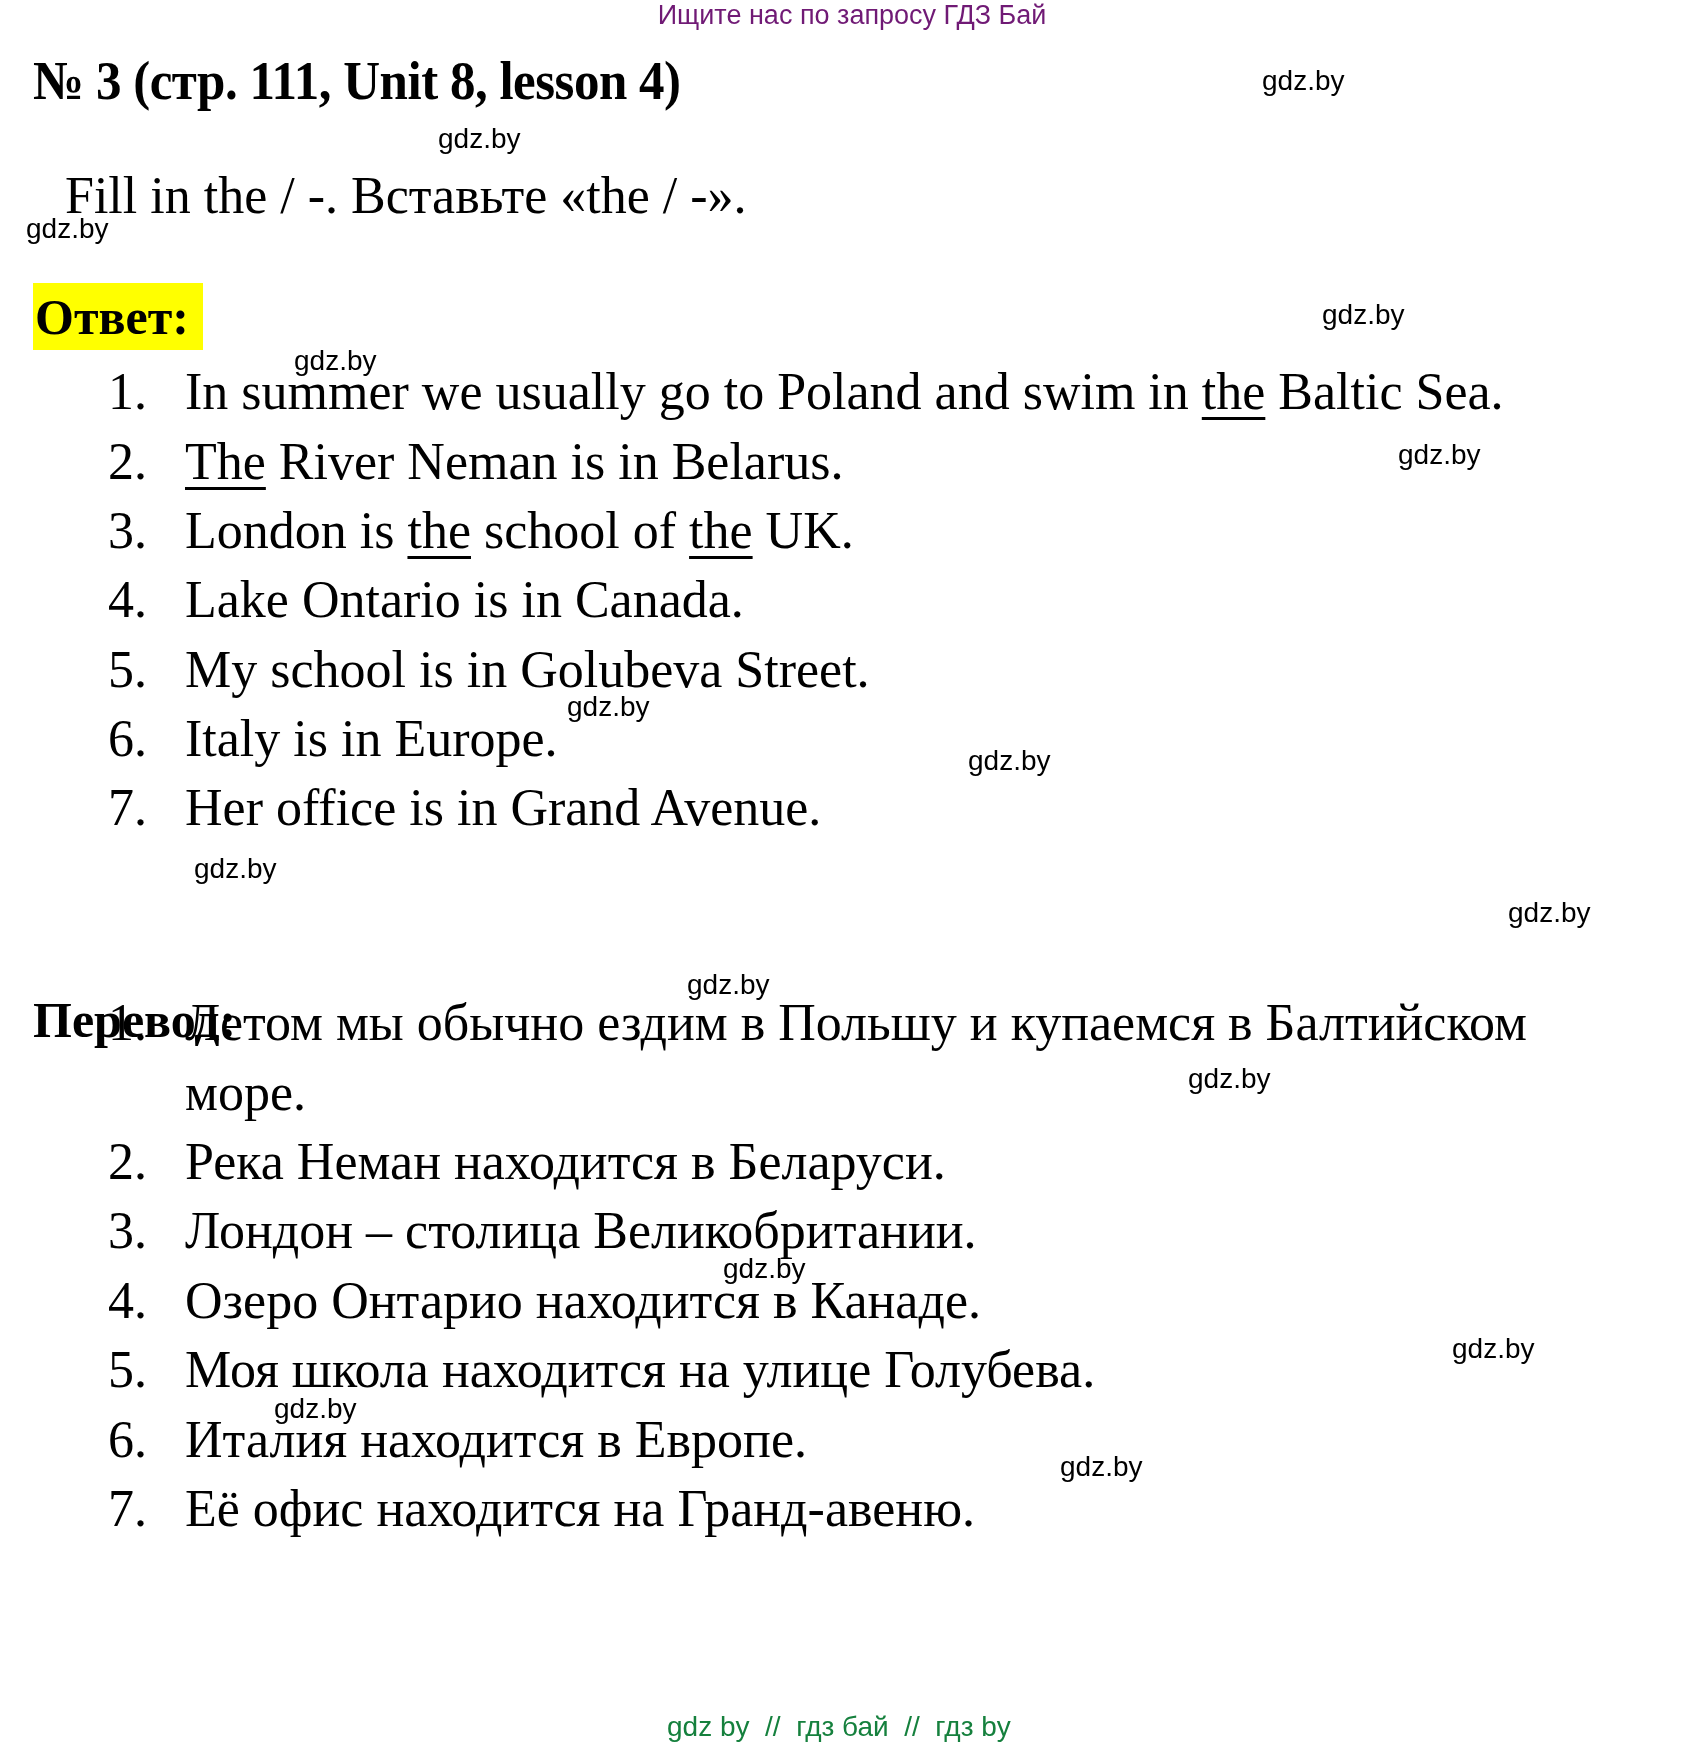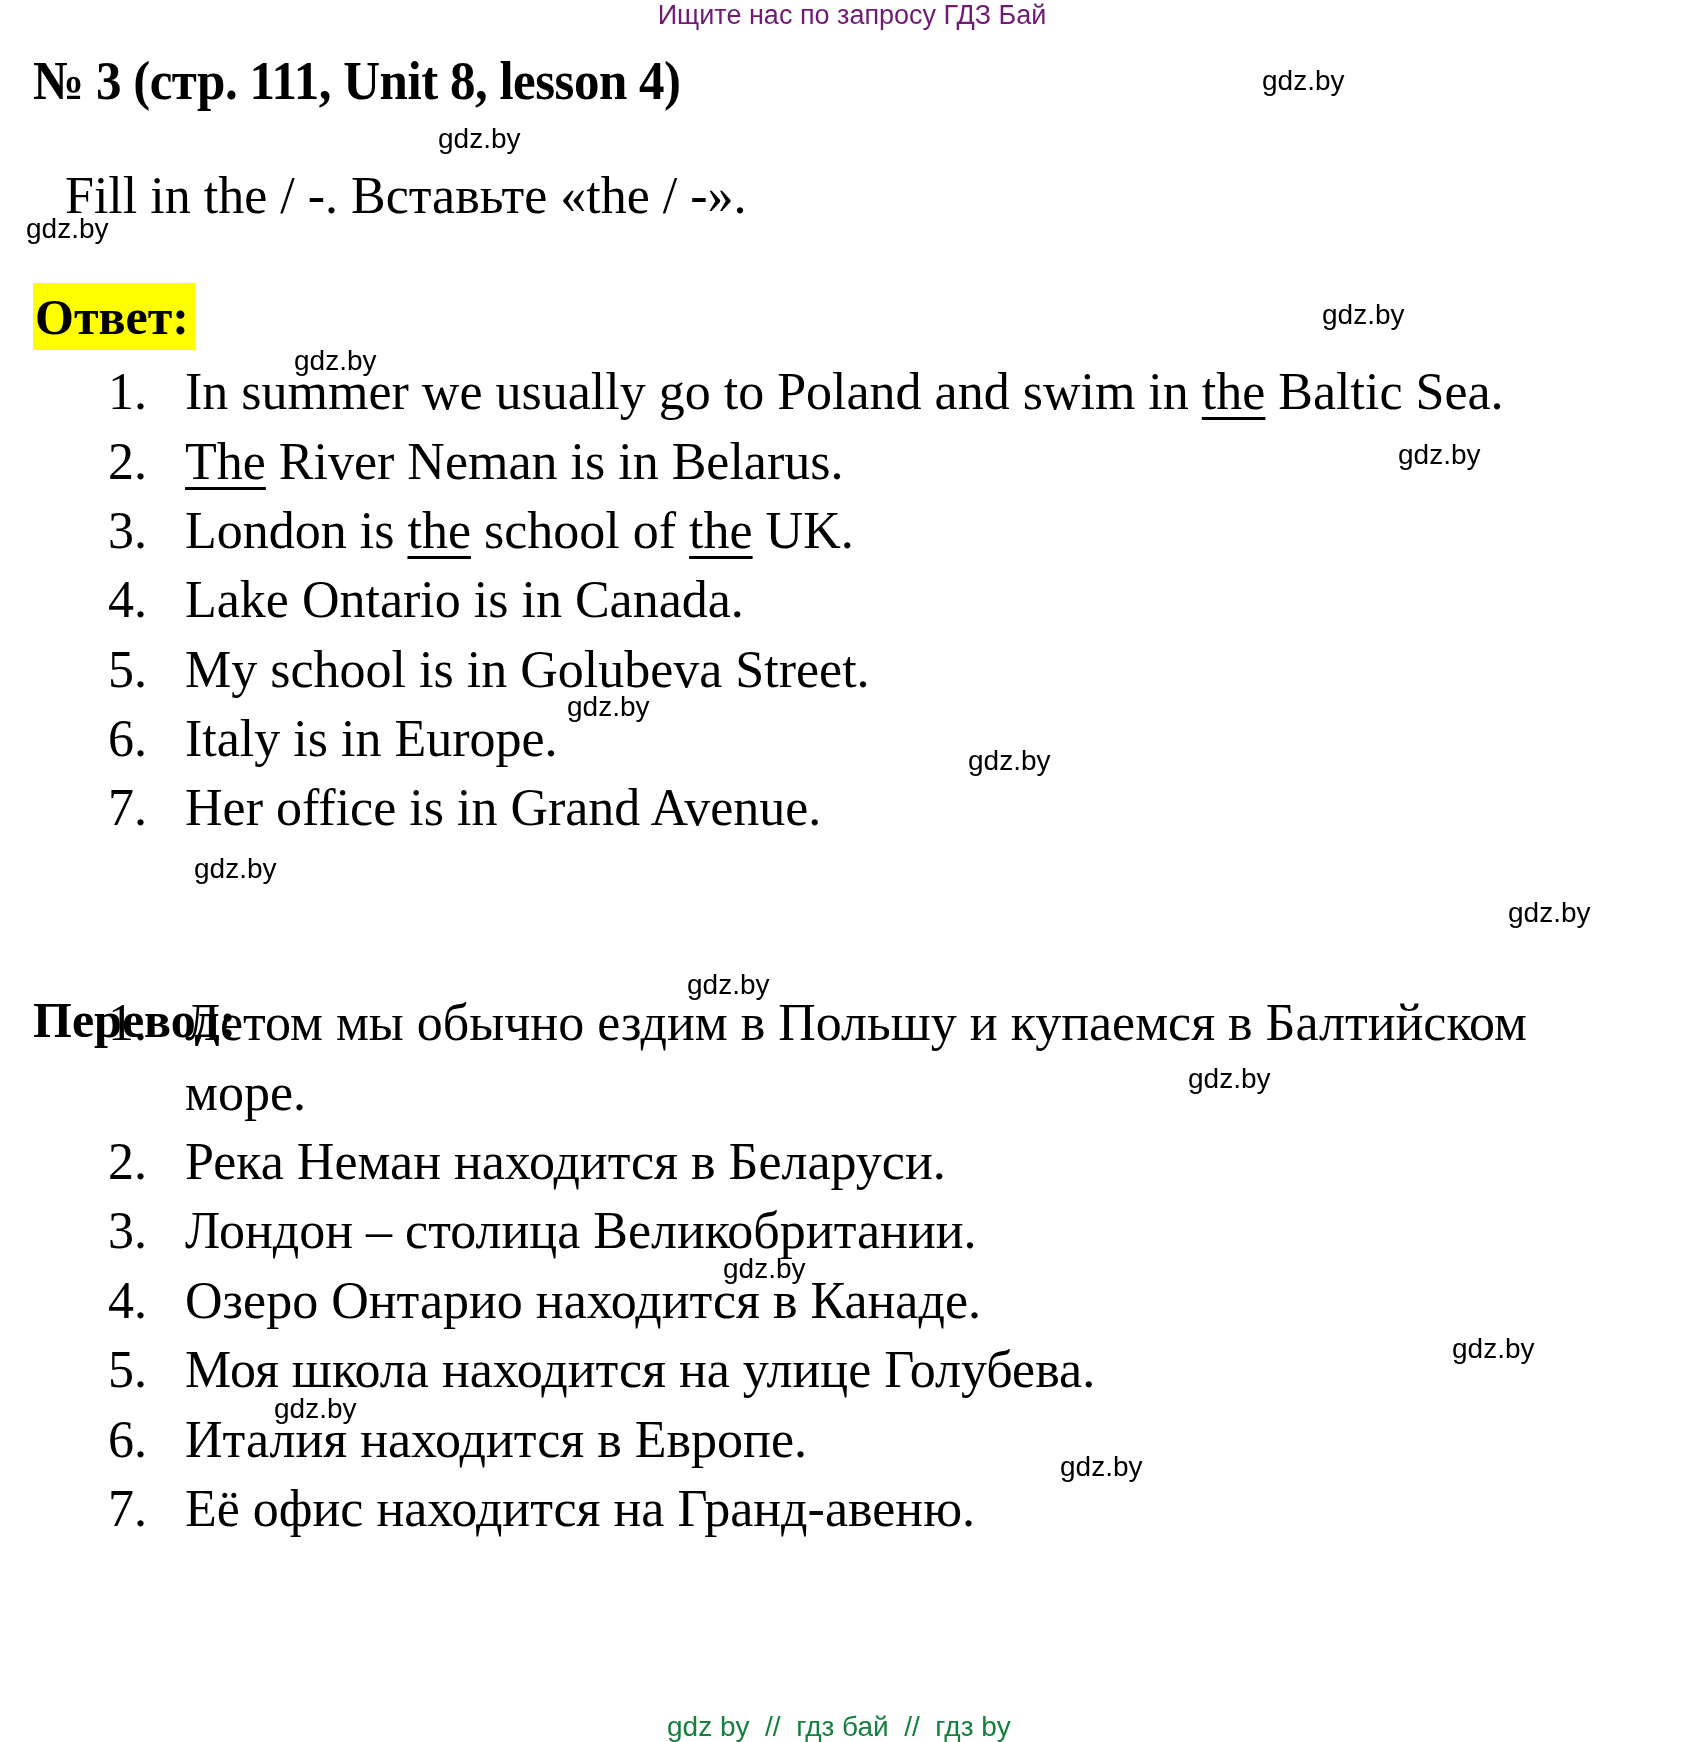--- a/index.html
+++ b/index.html
@@ -17,21 +17,21 @@
       position: absolute; left: 33px; top: 48px;
       font-family: "Liberation Serif", serif; font-weight: bold; font-size: 51px;
       line-height: 60px; letter-spacing: -0.5px;
       transform: scaleY(1.08); transform-origin: left top;
     }
     .instruction {
       position: absolute; left: 33px; top: 166px;
       font-size: 52px; line-height: 60px; margin-left: 32px;
     }
     .answer-heading {
-      position: absolute; left: 33px; top: 283px; height: 67px; padding: 0 6px 0 2px;
+      position: absolute; left: 33px; top: 283px; height: 67px; padding: 0 14px 0 2px;
       background: #ffff00; font-weight: bold; font-size: 50px; line-height: 68px;
     }
     .translation-heading {
       position: absolute; left: 33px; top: 990px;
       font-weight: bold; font-size: 50px; line-height: 60px;
     }
     .list { position: absolute; left: 0; top: 0; }
     .item {
       position: absolute; left: 108px; font-size: 52px; line-height: 60px;
       white-space: nowrap;

